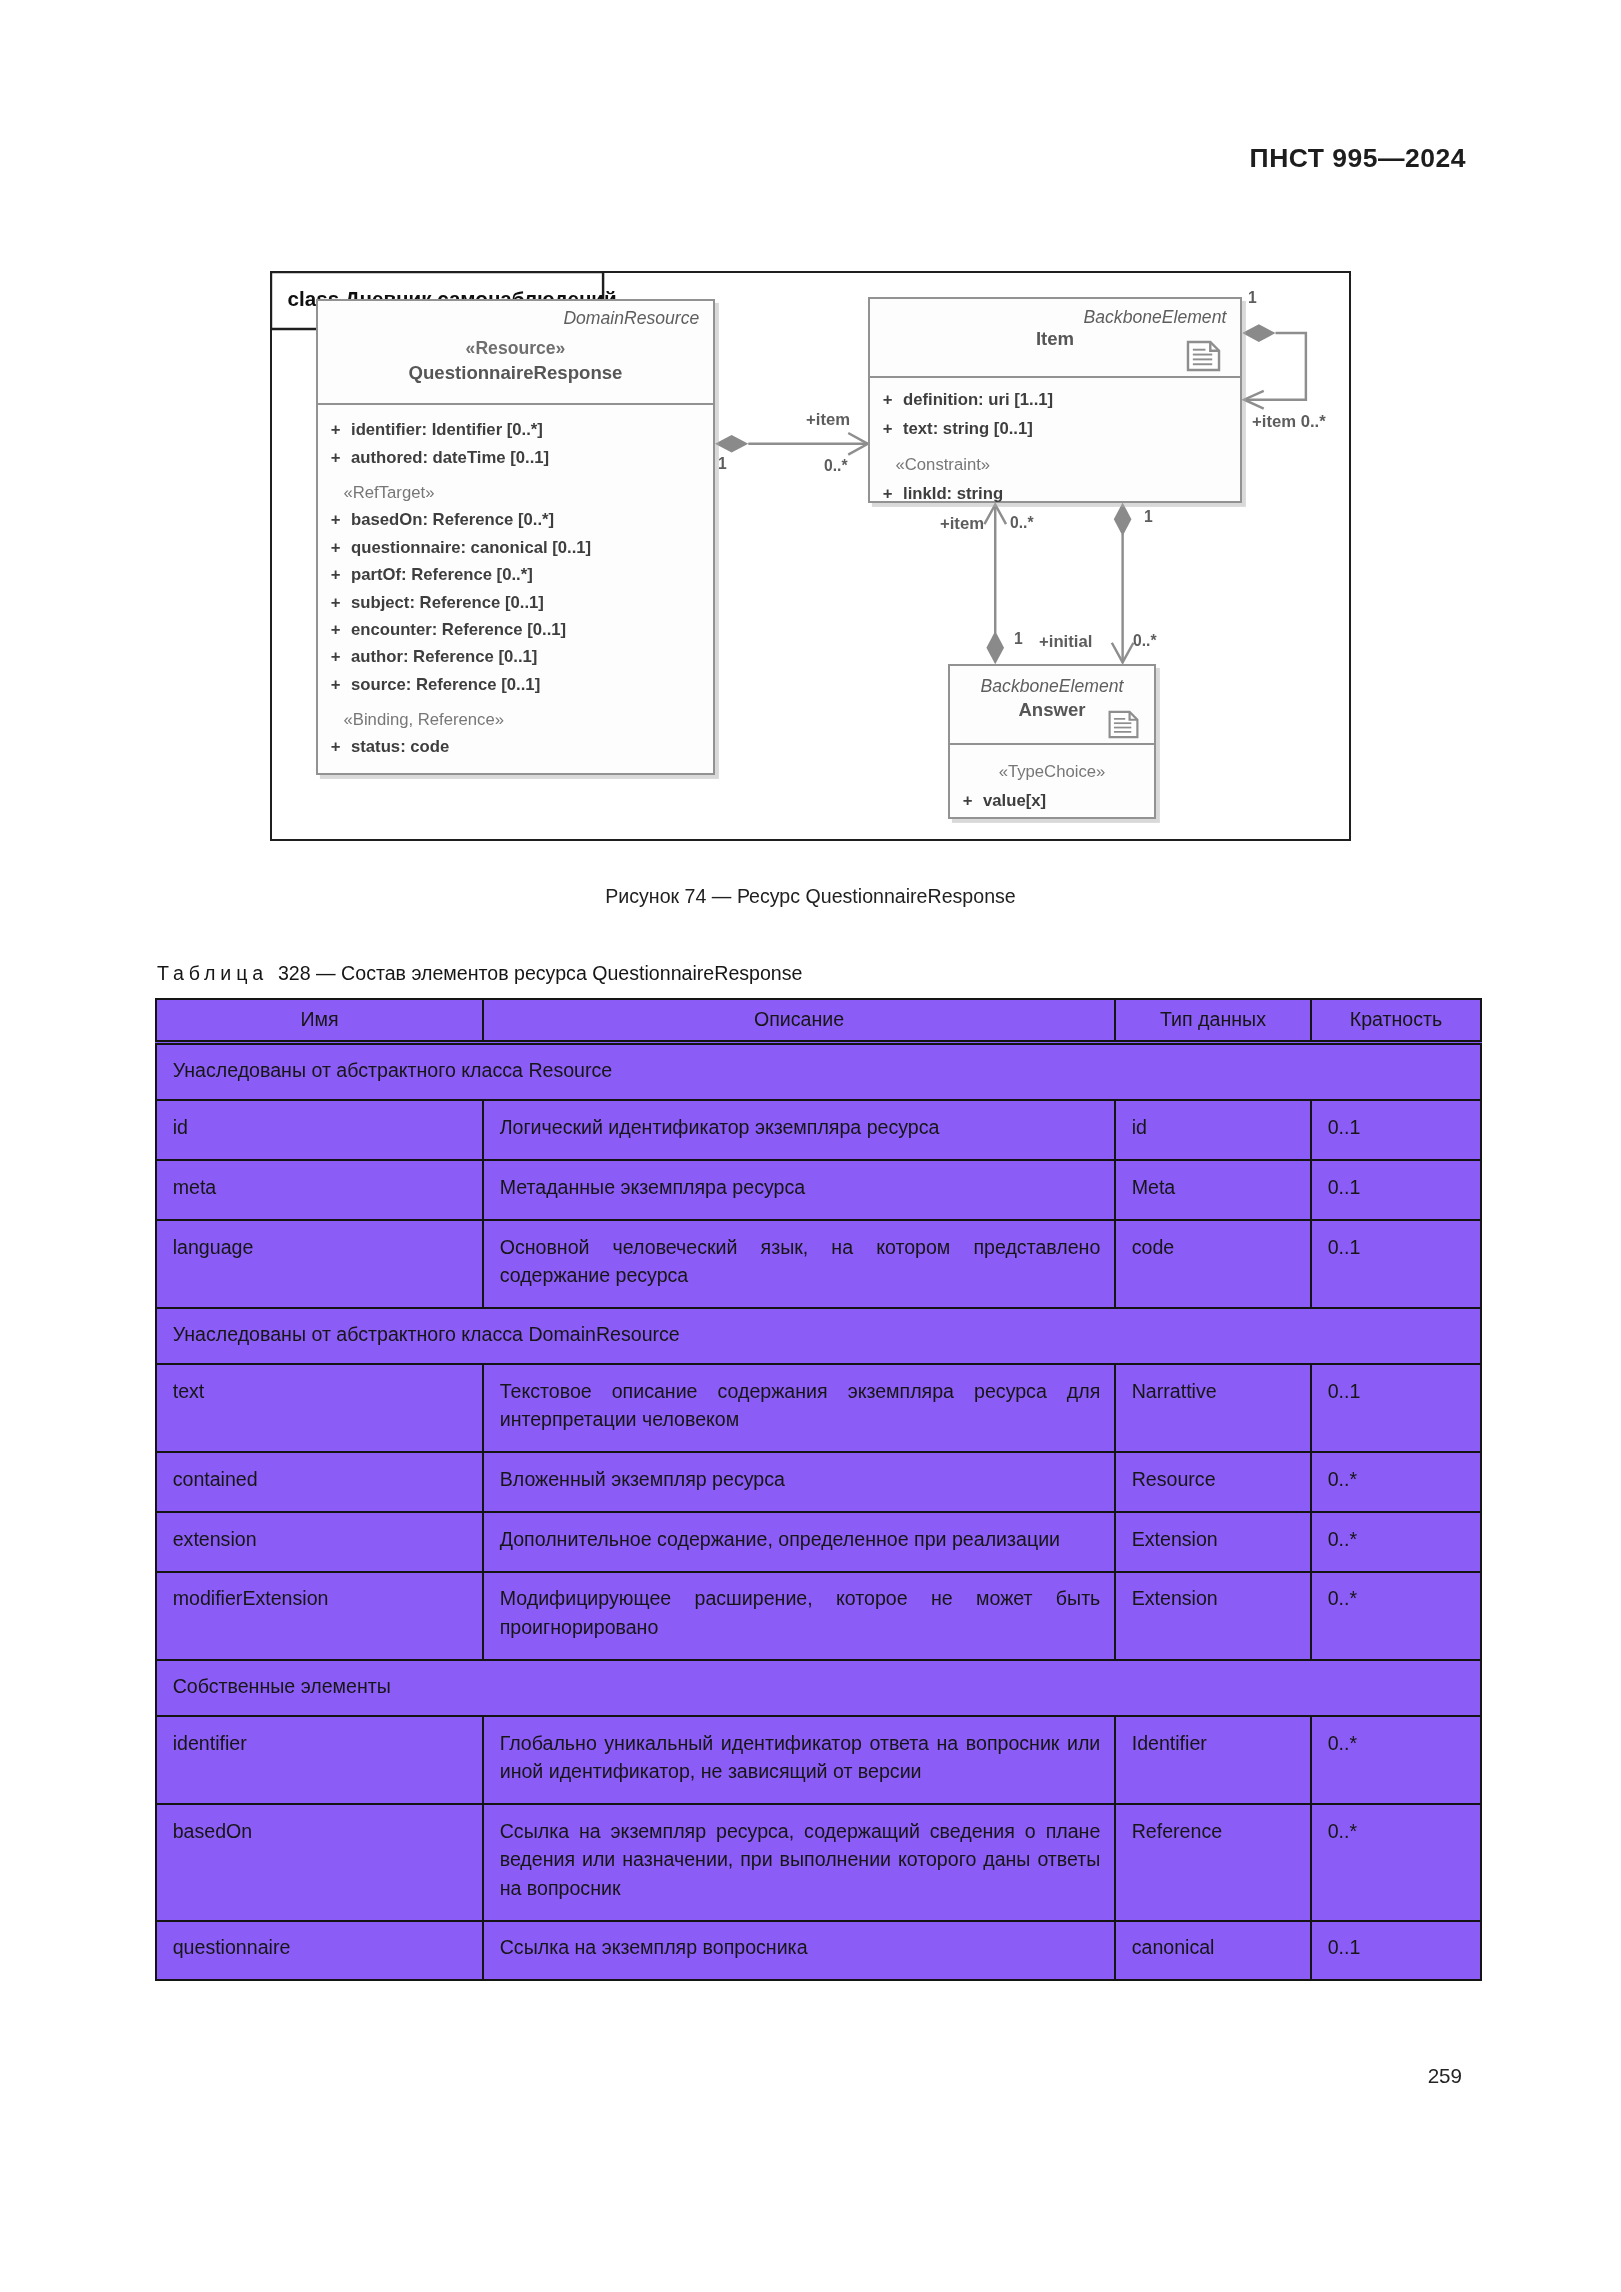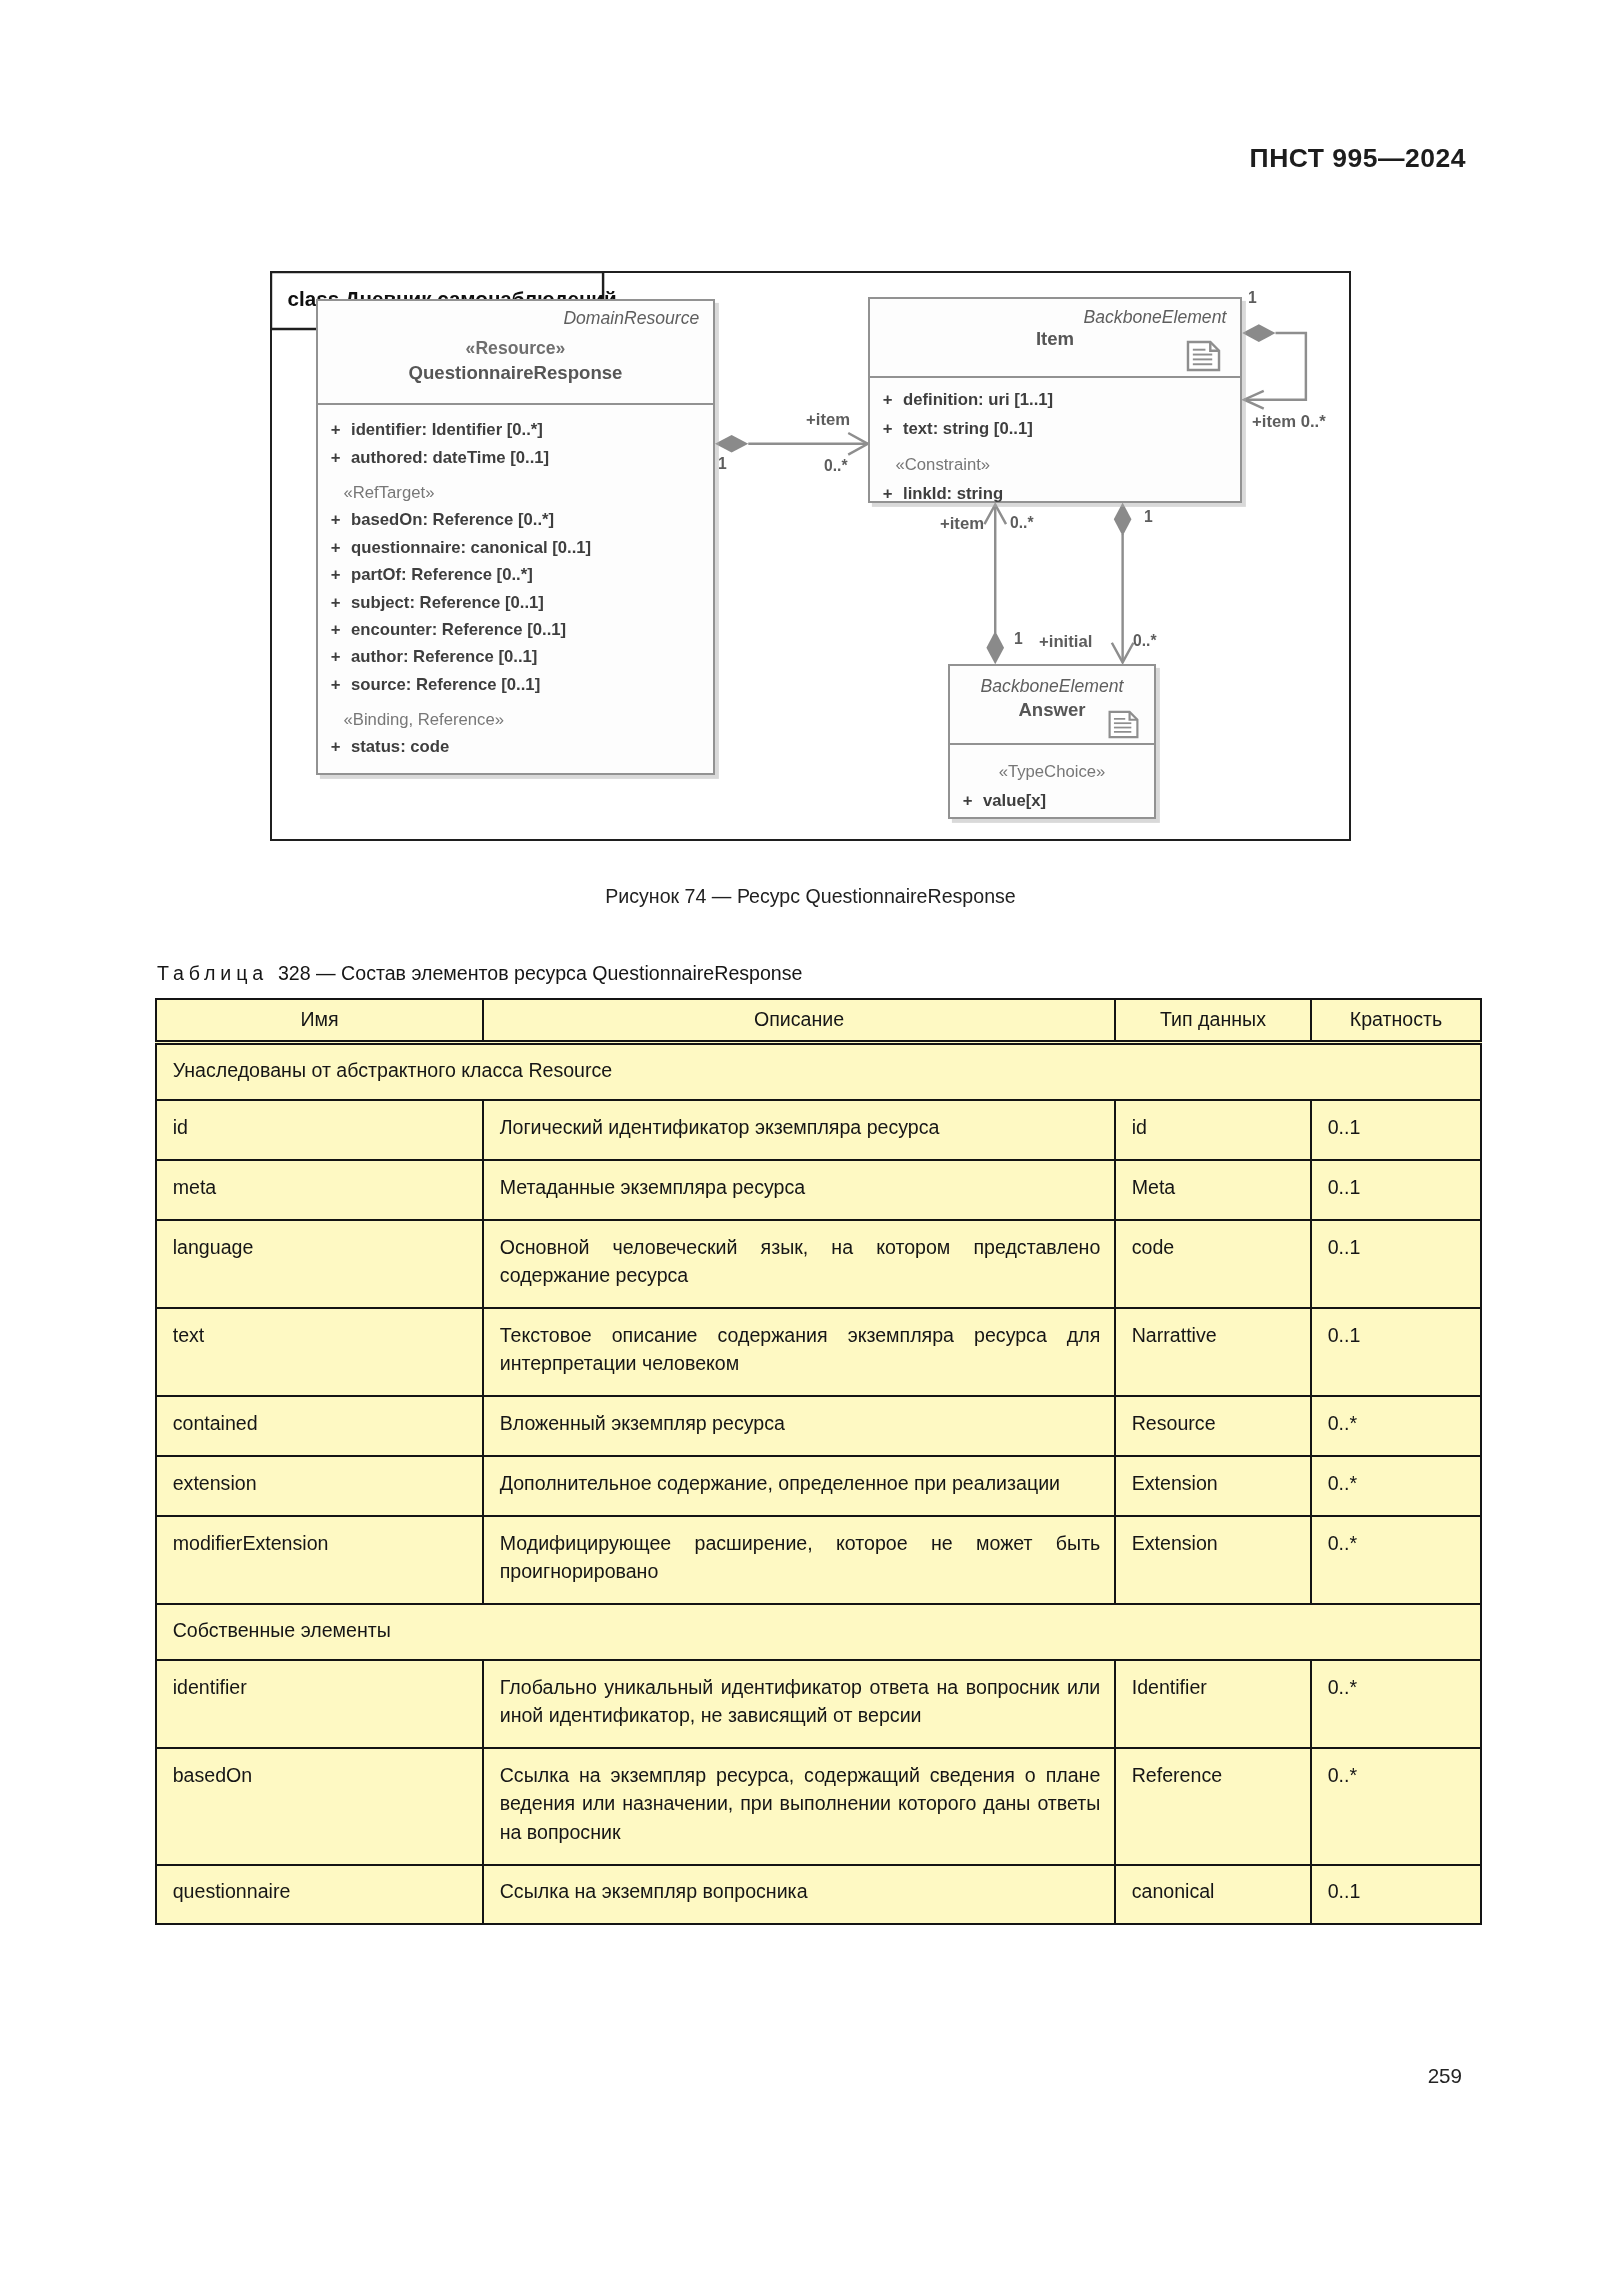--- a/index.html
+++ b/index.html
@@ -55,21 +55,21 @@
   .elabel { position:absolute; font-size:16.7px; font-weight:bold; color:#5d5d5d; white-space:nowrap; }
   .mult   { font-size:15.7px; }
 
   
   .figure-caption { position:absolute; top:885px; left:0; width:1621px; text-align:center; font-size:19.6px; color:#212121; }
 
   
   .table-wrap { position:absolute; left:155px; top:962px; width:1325px; }
   .table-title { font-size:19.6px; color:#161616; margin:0 0 12.7px 2px; }
   .table-title .title-word { letter-spacing:4.9px; margin-right:9.8px; }
-  table.spec { width:1325px; border-collapse:collapse; table-layout:fixed; font-size:19.6px; color:#161616; background:#fef9c3; }
+  table.spec { width:1325px; border-collapse:collapse; table-layout:fixed; font-size:19.6px; color:#161616; background:#8b5cf6; }
   table.spec th {
     font-weight:normal; border:2.5px solid #141414; border-bottom:5.9px double #141414;
     padding:8.8px 5.9px; text-align:center; font-size:19.6px;
   }
   table.spec td { border:2.5px solid #141414; vertical-align:top; padding:11.8px 13.7px 17.6px 15.7px; line-height:1.45; }
   td.cell-desc { text-align:justify; text-align-last:left; }
   tr.section-row td { padding:10.8px 13.7px 14.7px 15.7px; }
 </style>
 </head>
 <body>
@@ -272,20 +272,23 @@
           <td class="cell-desc">Метаданные экземпляра ресурса</td>
           <td class="cell-type">Meta</td>
           <td class="cell-card">0..1</td>
         </tr>
         <tr>
           <td class="cell-name">language</td>
           <td class="cell-desc">Основной человеческий язык, на котором представлено содержание ресурса</td>
           <td class="cell-type">code</td>
           <td class="cell-card">0..1</td>
         </tr>
+        <tr class="section-row">
+            <td colspan="4">Унаследованы от абстрактного класса DomainResource</td>
+          </tr>
         <tr>
           <td class="cell-name">text</td>
           <td class="cell-desc">Текстовое описание содержания экземпляра ресурса для интерпретации человеком</td>
           <td class="cell-type">Narrattive</td>
           <td class="cell-card">0..1</td>
         </tr>
         <tr>
           <td class="cell-name">contained</td>
           <td class="cell-desc">Вложенный экземпляр ресурса</td>
           <td class="cell-type">Resource</td>

